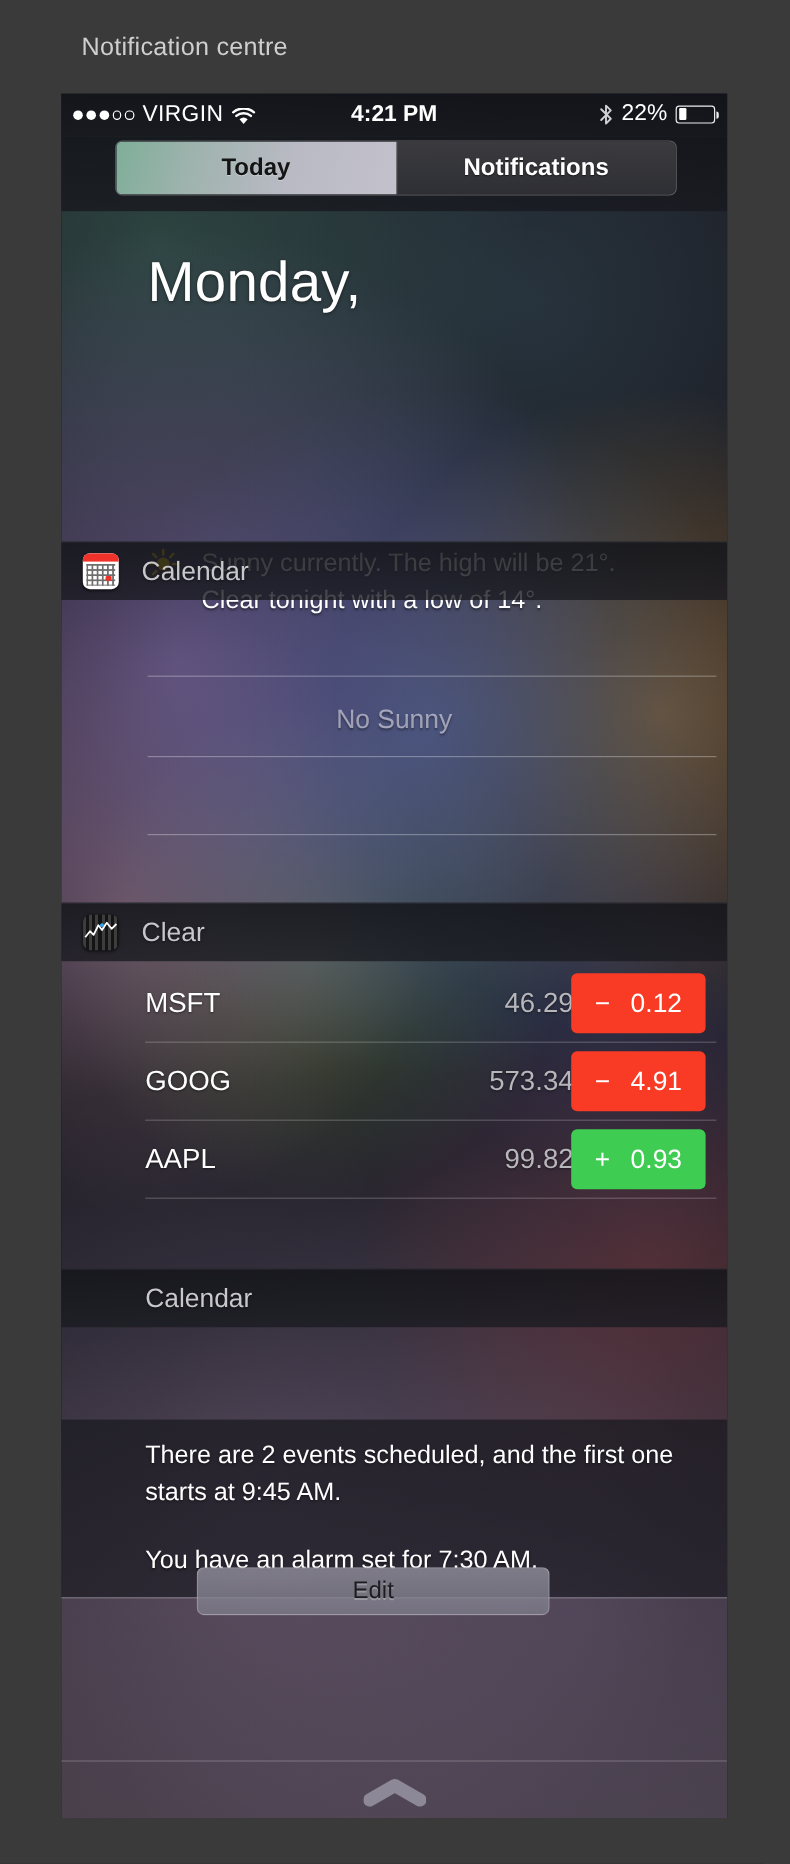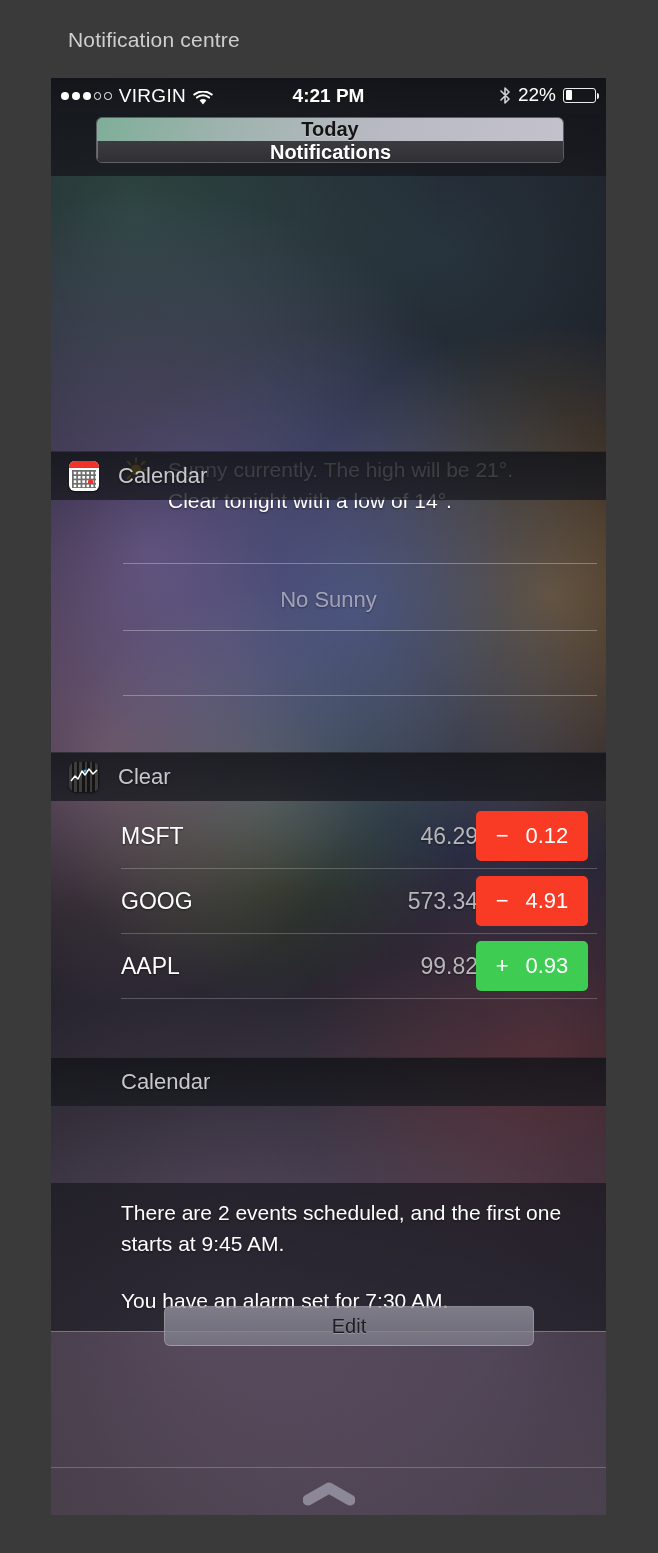--- a/index.html
+++ b/index.html
@@ -111,21 +111,20 @@
     width: 555px; height: 62px;
     background: linear-gradient(to bottom, rgba(20,21,26,0.88), rgba(24,25,31,0.82));
   }
   .segment {
     position: absolute; left: 45px; top: 3px;
     width: 466px; height: 44px;
     display: flex;
     border: 1px solid rgba(255,255,255,0.30);
     border-radius: 6px;
     overflow: hidden;
-    flex-direction: column;
   }
   .seg-btn {
     flex: 1; display: flex; align-items: center; justify-content: center;
     font-size: 20px; font-weight: bold;
   }
   .seg-btn.active {
     background: linear-gradient(105deg, #7fae99 0%, #9fb3ae 28%, #b9bac4 62%, #c3c1cc 100%);
     color: #141414;
     text-shadow: 0 1px 0 rgba(255,255,255,0.35);
   }
@@ -274,21 +273,21 @@
   .tb-p1 { top: 14px; }
   .tb-p2 { top: 102px; }
 
   
   .edit-sep {
     position: absolute; left: 0; top: 1253px;
     width: 555px; height: 1px; background: rgba(255,255,255,0.28);
   }
   .edit-btn {
     position: absolute; left: 113px; top: 1228px;
-    width: 370px; height: 40px;
+    width: 294px; height: 40px;
     border-radius: 6px;
     background: linear-gradient(to bottom, rgba(150,148,160,0.78), rgba(126,124,138,0.78));
     border: 1px solid rgba(255,255,255,0.20);
     display: flex; align-items: center; justify-content: center;
     color: #1b1b20; font-size: 20px;
     text-shadow: 0 1px 0 rgba(255,255,255,0.25);
     box-sizing: border-box;
   }
 
   
@@ -351,20 +350,21 @@
 
     <div class="segwrap">
       <div class="segment">
         <div class="seg-btn active">Today</div>
         <div class="seg-btn inactive">Notifications</div>
       </div>
     </div>
 
     <div class="today-head">
       <div class="date-line">
+        <div>Monday,</div>
       </div>
 
       <div class="weather">
         <span class="sun-icon">
           <svg viewBox="0 0 26 26" width="26" height="26">
             <circle cx="13" cy="13" r="5.4" fill="#ffd400"></circle>
             <g stroke="#ffd400" stroke-width="2.1" stroke-linecap="round">
               <line x1="13" y1="1.3" x2="13" y2="5"></line>
               <line x1="13" y1="21" x2="13" y2="24.7"></line>
               <line x1="1.3" y1="13" x2="5" y2="13"></line>

